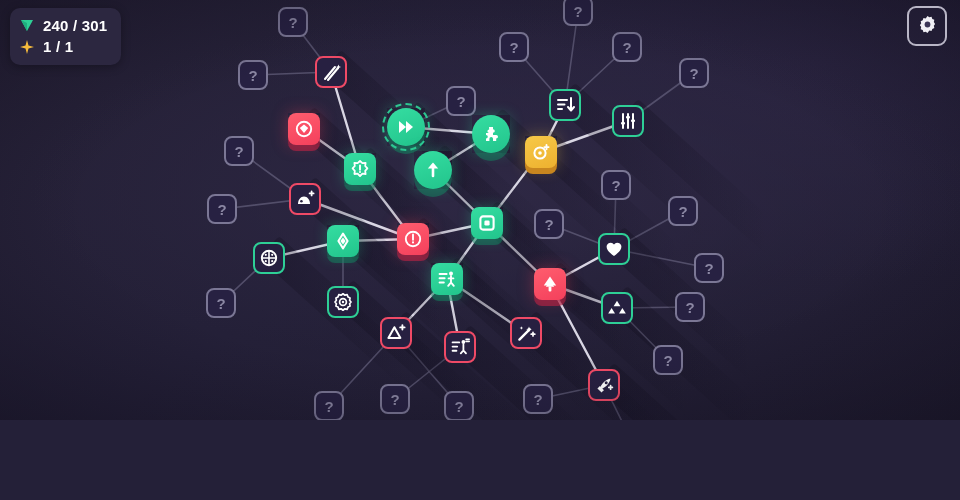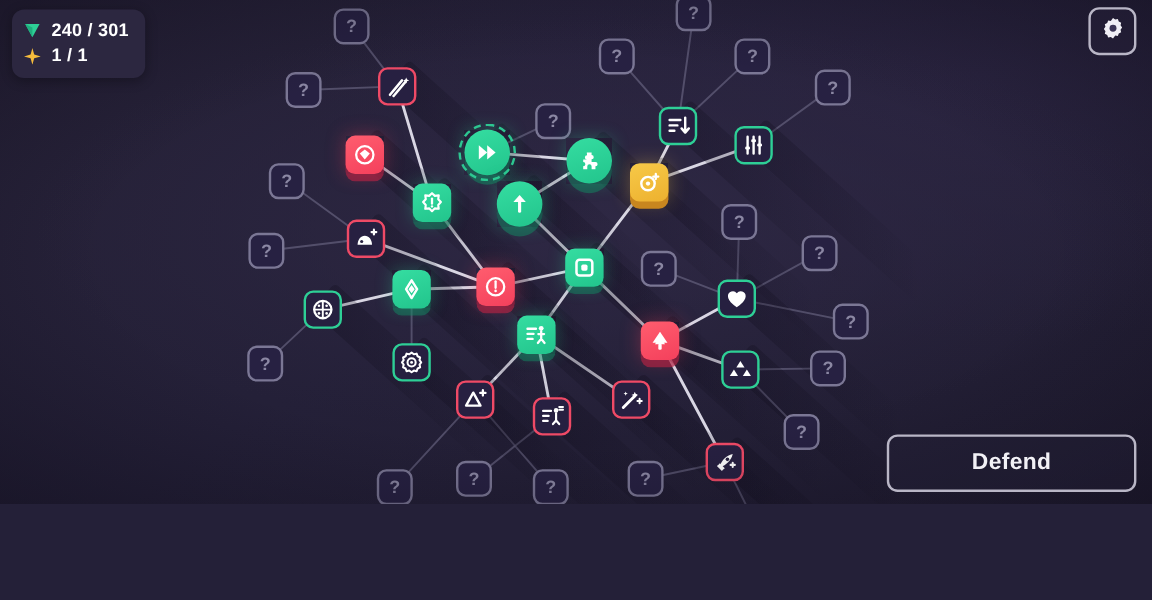--- a/index.html
+++ b/index.html
@@ -681,17 +681,14 @@
 
   <div id="settings-btn">
     <span>
       <svg viewBox="0 0 24 24" fill="#f0eff5">
         <path d="M12 2.2l2.1 1.5 2.5-.5.9 2.4 2.3 1.1-.6 2.5 1.5 2.1-1.5 2.1.6 2.5-2.3 1.1-.9 2.4-2.5-.5L12 21.8l-2.1-1.5-2.5.5-.9-2.4-2.3-1.1.6-2.5L3.3 12.8l1.5-2.1-.6-2.5 2.3-1.1.9-2.4 2.5.5z"></path>
         <circle cx="12" cy="12" r="3.3" fill="#3b3556"></circle>
       </svg>
     </span>
   </div>
 
-  <div id="defend-btn">
-    <span>Defend</span>
-  </div>
 
 </div>
 
 </body></html>

